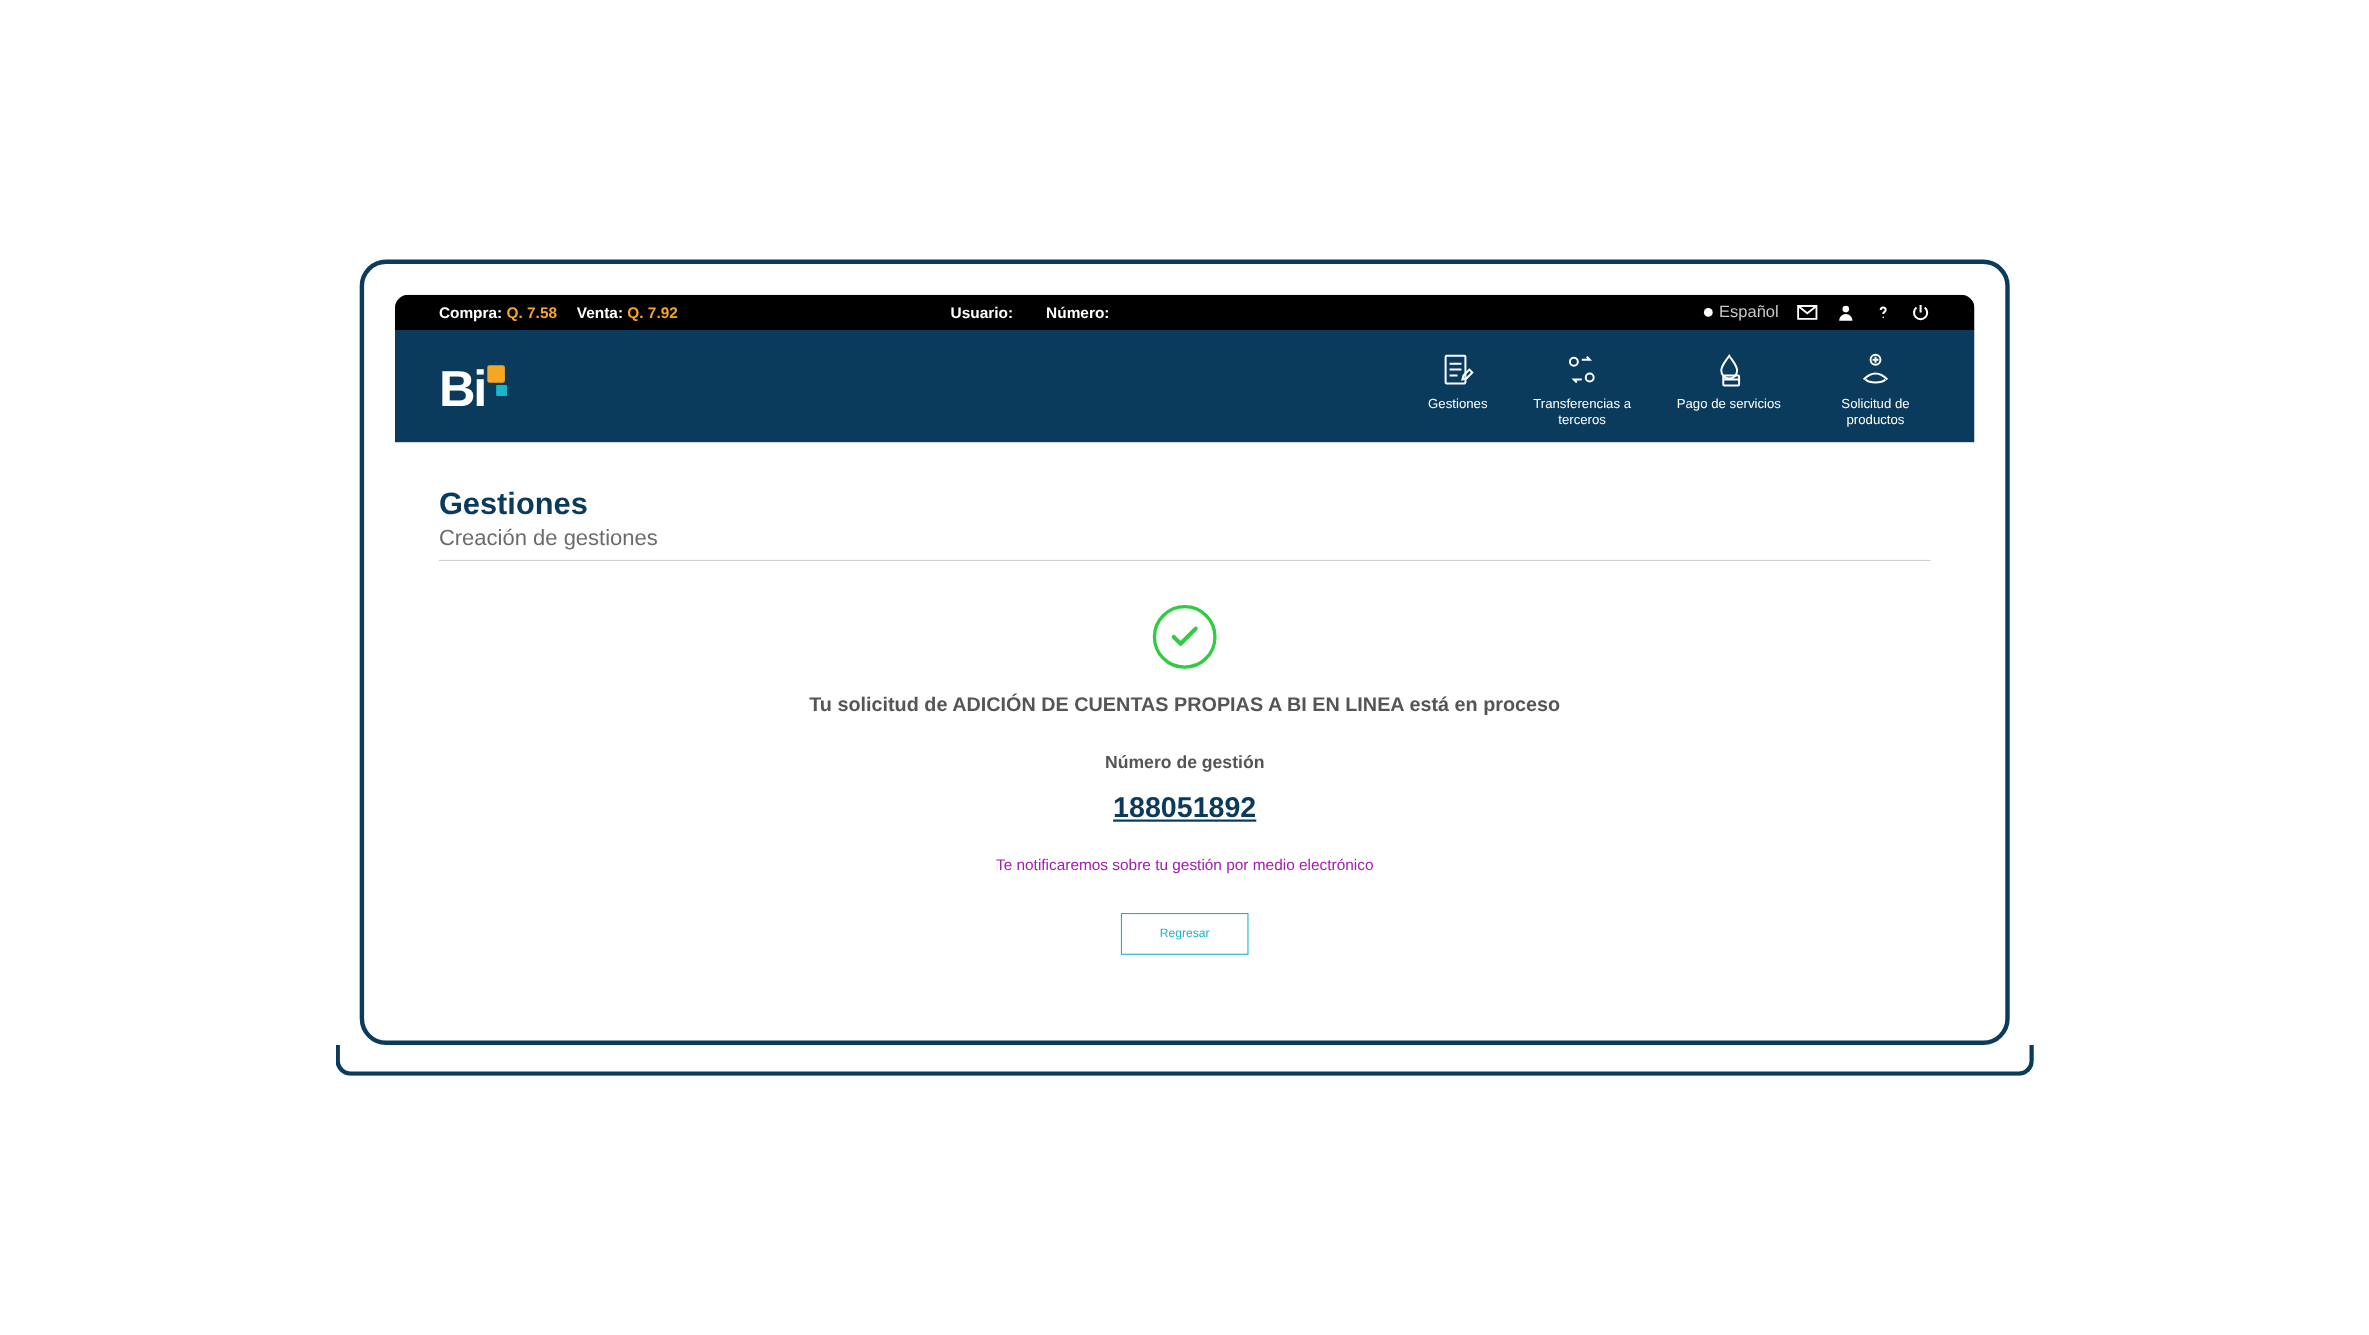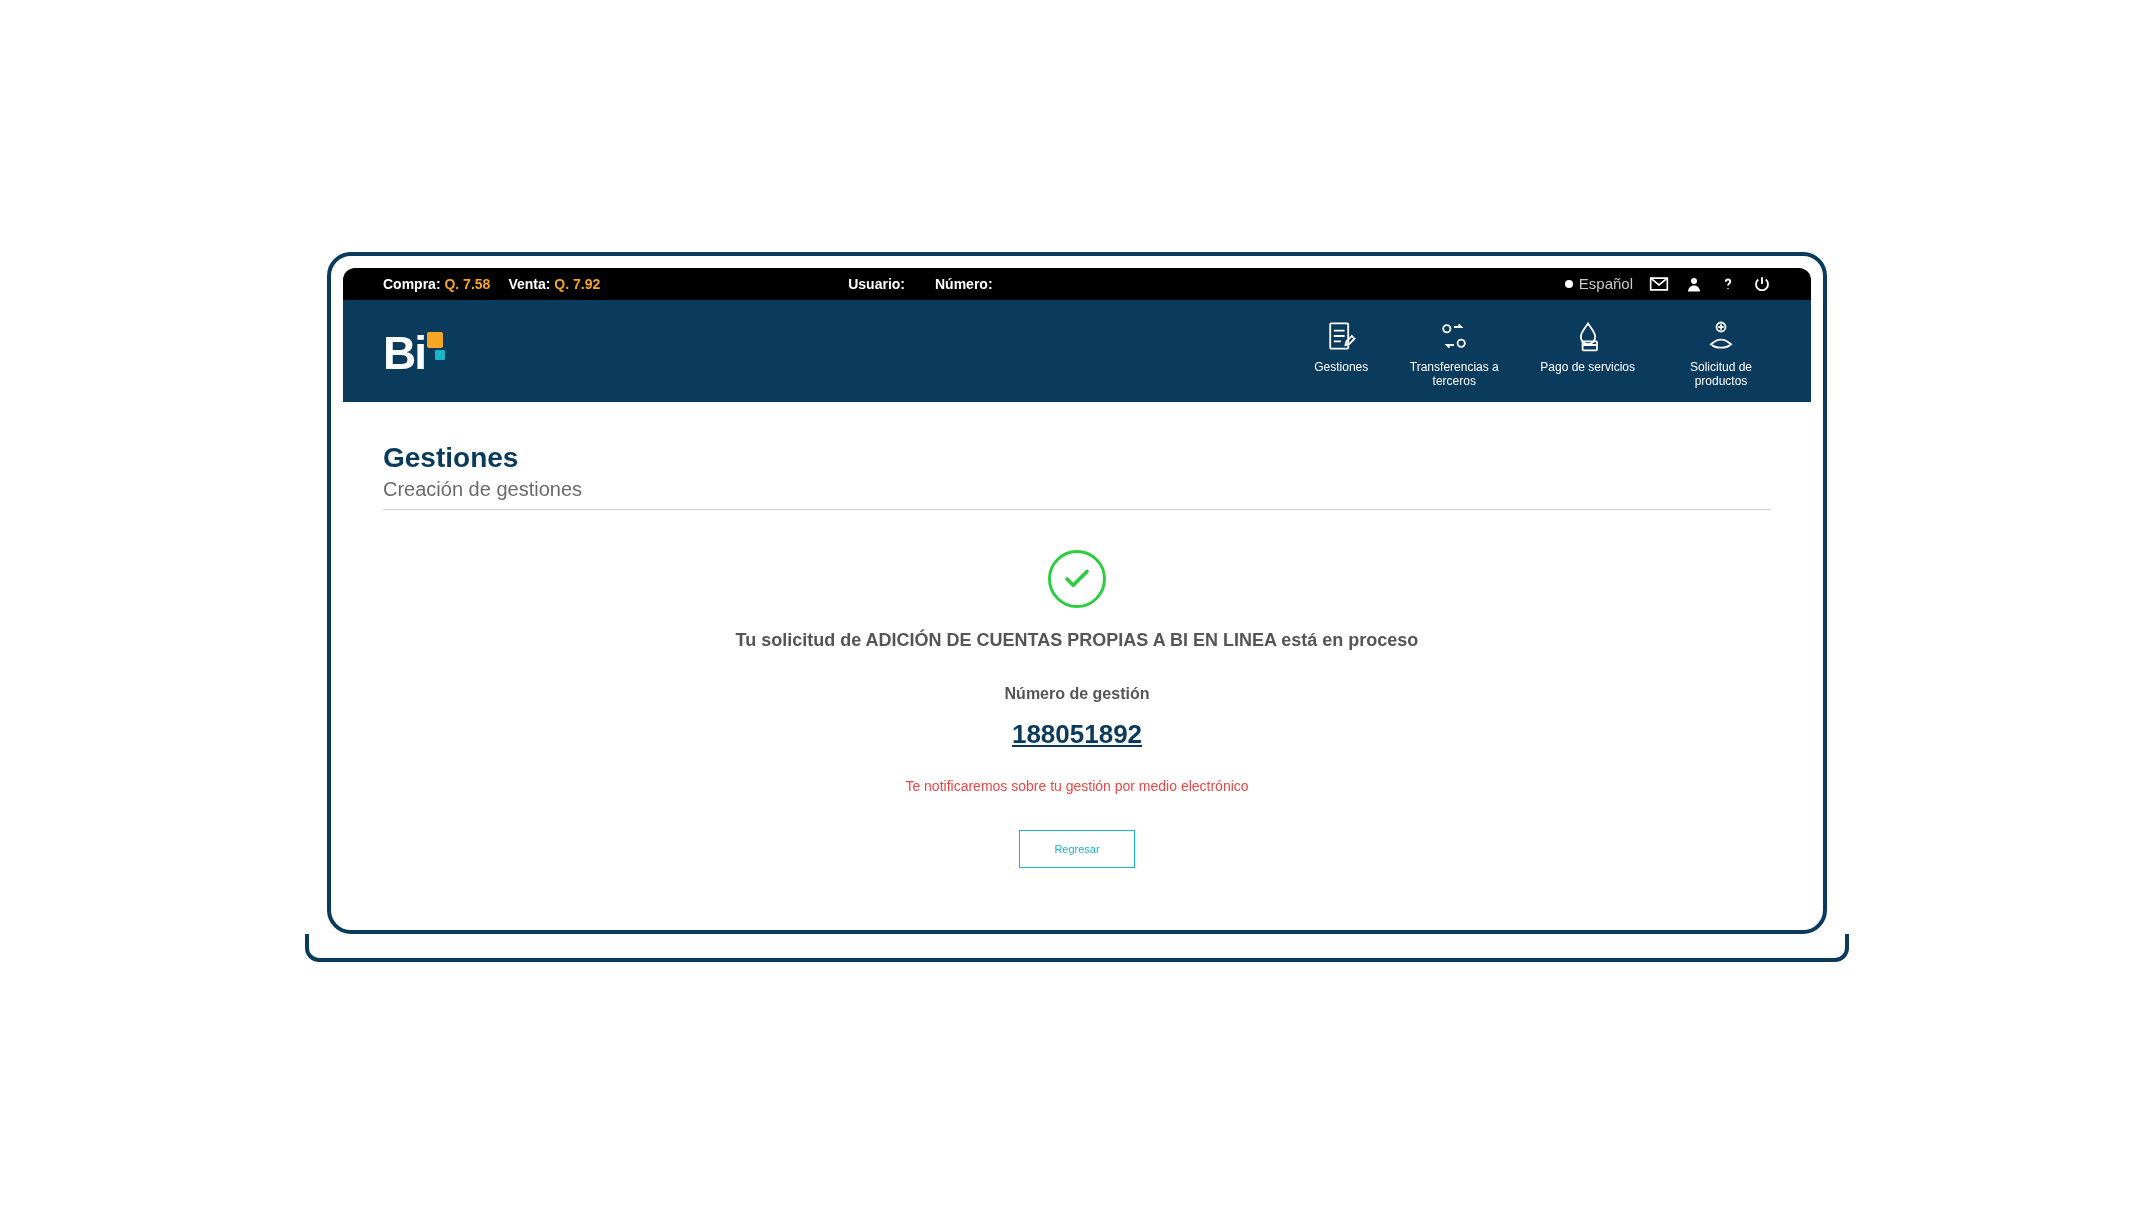--- a/index.html
+++ b/index.html
@@ -8,21 +8,21 @@
     .laptop-frame {
       width: 1500px;
       max-width: 100%;
       position: relative;
     }
     .laptop-screen {
       border: 4px solid #0a3a5c;
       border-radius: 24px;
       overflow: hidden;
       background: #fff;
-      padding: 12px;
+      padding: 28px;
     }
     .laptop-base {
       height: 28px;
       border: 4px solid #0a3a5c;
       border-top: none;
       border-radius: 0 0 14px 14px;
       margin: 0 -22px;
       background: #fff;
     }
     .screen-inner {
@@ -82,21 +82,21 @@
     .page-title { color: #0a3a5c; font-size: 28px; font-weight: 700; margin-bottom: 4px; }
     .page-subtitle { color: #6b6b6b; font-size: 20px; font-weight: 500; padding-bottom: 8px; border-bottom: 1px solid #cfcfcf; margin-bottom: 40px; }
 
     .success-block { text-align: center; max-width: 780px; margin: 0 auto; }
     .success-circle { width: 58px; height: 58px; border: 3px solid #2ecc40; border-radius: 50%; display: inline-flex; align-items: center; justify-content: center; margin-bottom: 22px; }
     .success-circle svg { width: 30px; height: 30px; }
     .success-title { color: #0a3a5c; font-size: 26px; font-weight: 700; margin-bottom: 34px; }
     .success-msg { color: #555; font-size: 18px; font-weight: 600; margin-bottom: 34px; }
     .gestion-label { color: #555; font-size: 16px; font-weight: 600; margin-bottom: 16px; }
     .gestion-number { color: #0a3a5c; font-size: 26px; font-weight: 700; text-decoration: underline; margin-bottom: 28px; display: inline-block; }
-    .notify-text { color: #ef4444; font-size: 14px; margin-bottom: 36px; }
+    .notify-text { color: #a21caf; font-size: 14px; margin-bottom: 36px; }
     .back-btn { display: inline-block; border: 1px solid #19b5c8; color: #19b5c8; background: #fff; padding: 12px 34px; font-size: 11px; cursor: pointer; }
   </style>
 </head>
 <body>
 
 <div class="laptop-frame">
   <div class="laptop-screen">
     <div class="screen-inner">
 
       <div class="topbar">

